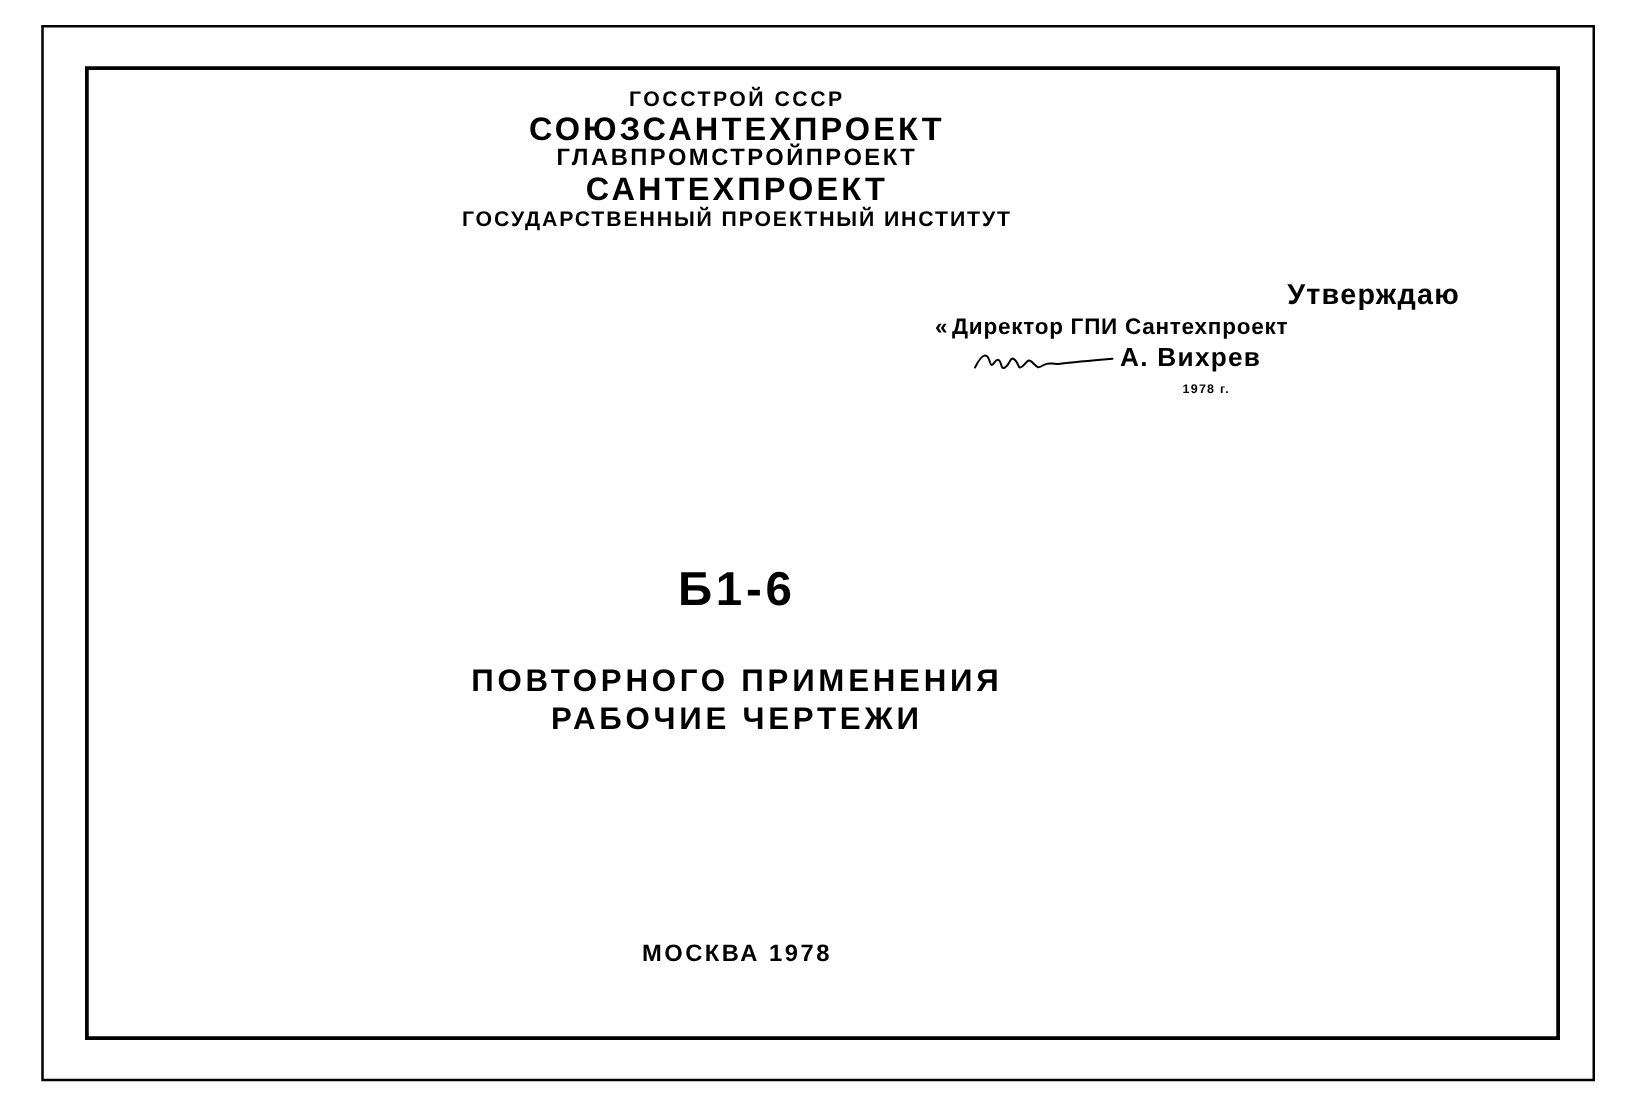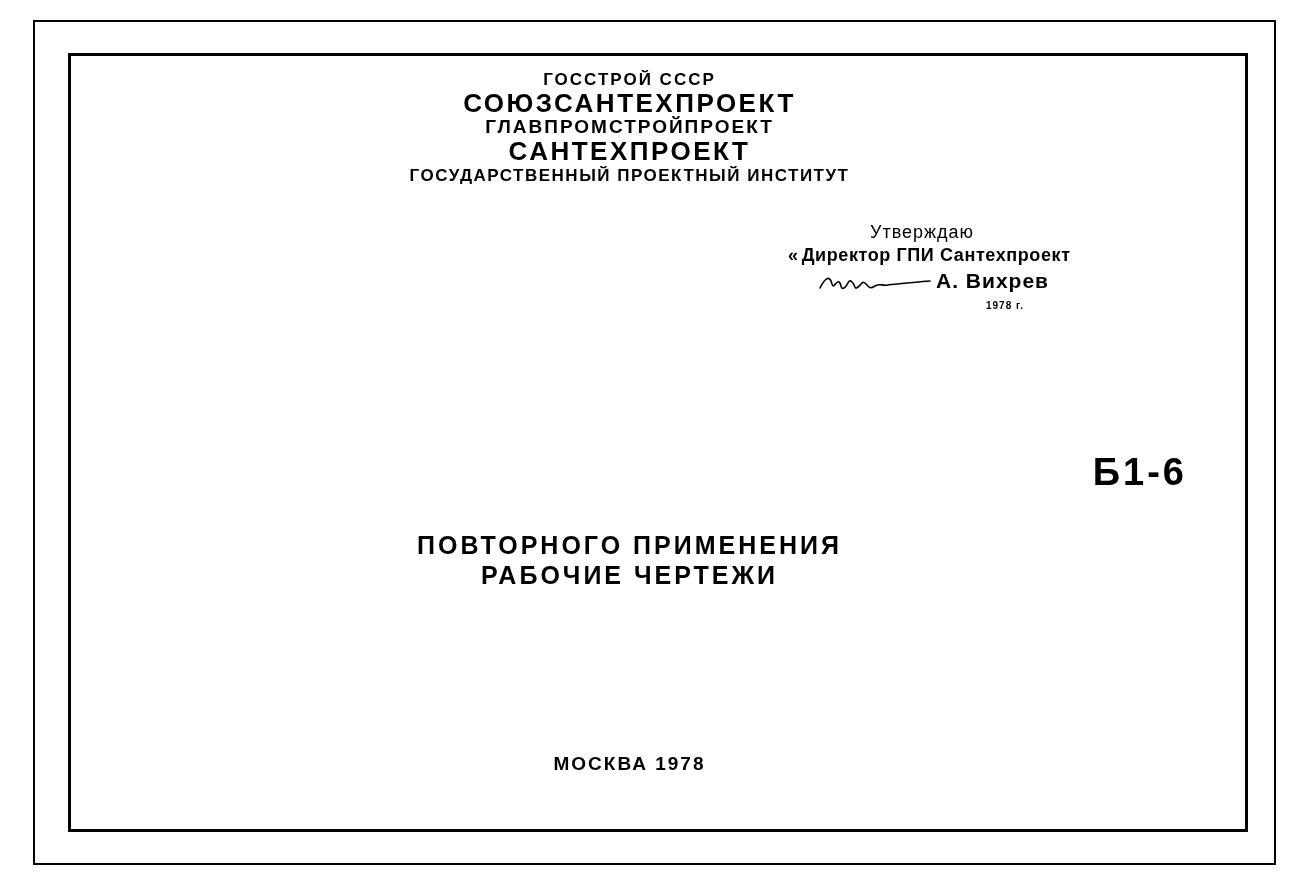--- a/index.html
+++ b/index.html
@@ -36,21 +36,20 @@
     border: 3px solid #000;
     box-sizing: border-box;
   }
 
   .content {
     position: absolute;
     left: 68px;
     top: 53px;
     width: 1043px;
     height: 779px;
-    margin-left: 40px;
   }
 
   
   .org-block {
     position: absolute;
     left: 0;
     top: 18px;
     width: 100%;
     text-align: center;
     line-height: 1.05;
@@ -70,24 +69,25 @@
   
   .approval {
     position: absolute;
     left: 680px;
     top: 168px;
     width: 420px;
     text-align: left;
     line-height: 1.25;
   }
   .appr-approve {
-    font-size: 18px;
-    font-weight: normal;
+    font-size: 23px;
+    font-weight: bold;
     letter-spacing: 1px;
     margin-left: 82px;
+    text-align: right;
   }
   .appr-role {
     font-size: 18px;
     font-weight: bold;
     letter-spacing: 0.6px;
     white-space: nowrap;
   }
   .appr-role .tick {
     display: inline-block;
     margin-right: 3px;
@@ -128,25 +128,24 @@
     font-size: 41px;
     font-weight: bold;
     letter-spacing: 6px;
     white-space: nowrap;
   }
   .series-code {
     position: absolute;
     left: 0;
     top: 398px;
     width: 100%;
-    text-align: right;
+    text-align: center;
     font-size: 38px;
     font-weight: bold;
     letter-spacing: 3px;
-    padding-left: 36px;
   }
   .subtitle {
     position: absolute;
     left: 0;
     top: 478px;
     width: 100%;
     text-align: center;
     line-height: 1.18;
   }
   .subtitle-line {

